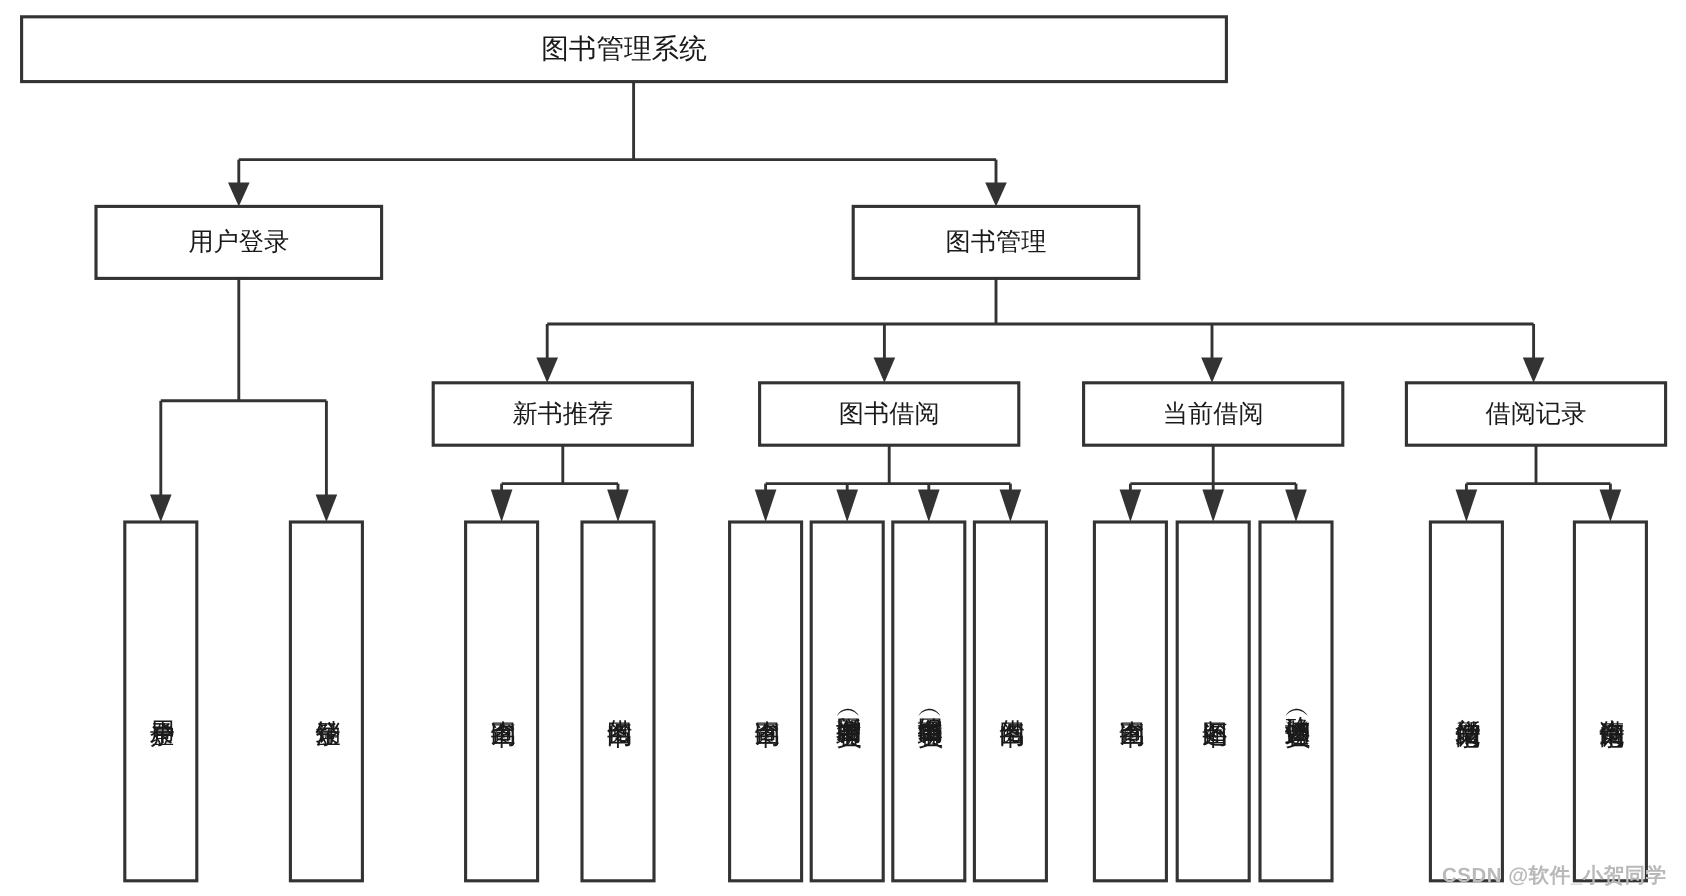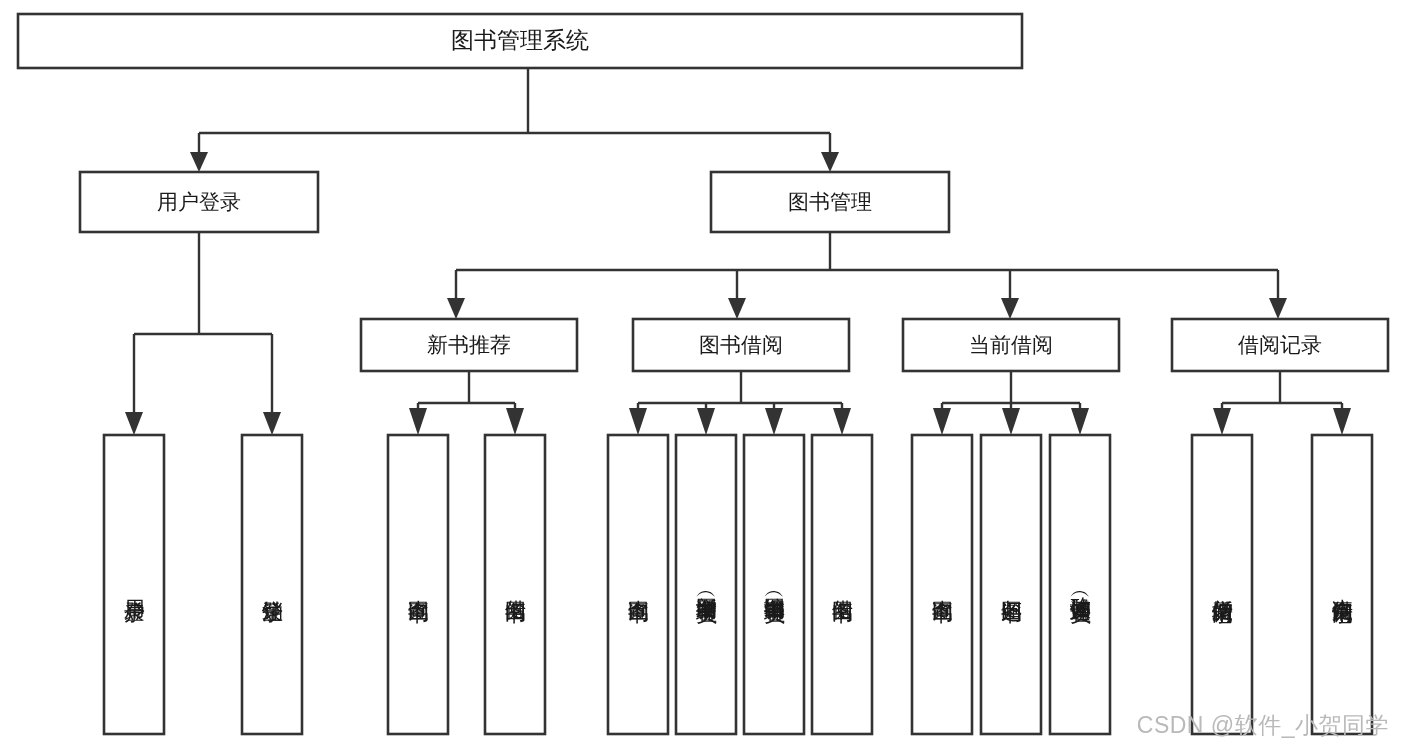--- a/index.html
+++ b/index.html
@@ -70,25 +70,26 @@
     letter-spacing: 1px;
     white-space: nowrap;
     pointer-events: none;
     user-select: none;
   }
   .watermark {
     position: absolute;
     right: 16px;
     bottom: 6px;
     font-family: "Liberation Sans", "DejaVu Sans", sans-serif;
-    font-size: 23px;
+    font-size: 17px;
     color: #b9b9b9;
     letter-spacing: 0.5px;
     white-space: nowrap;
     user-select: none;
+    font-weight: bold;
   }
 </style>
 </head>
 <body>
 
 <div id="diagram-root">
 
   <svg id="flow" viewBox="0 0 1405 747">
 
     <g>

